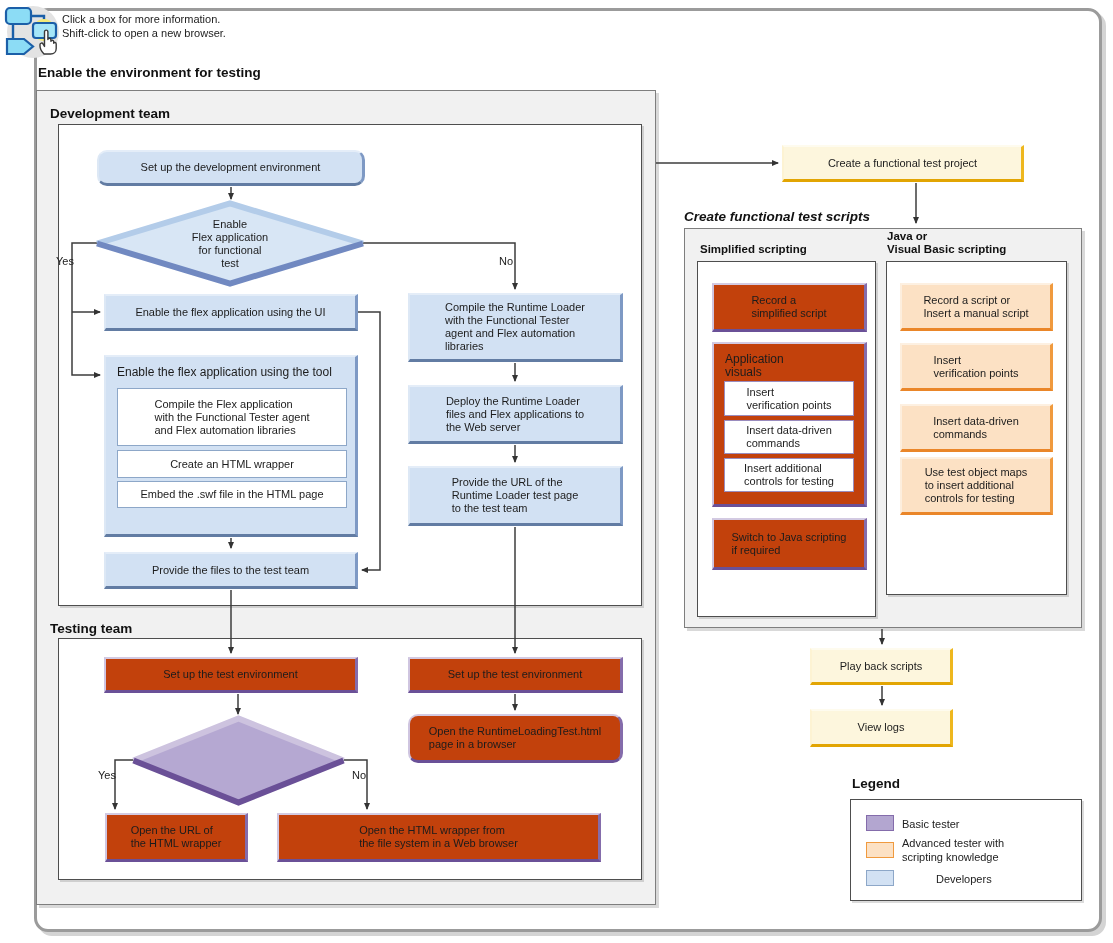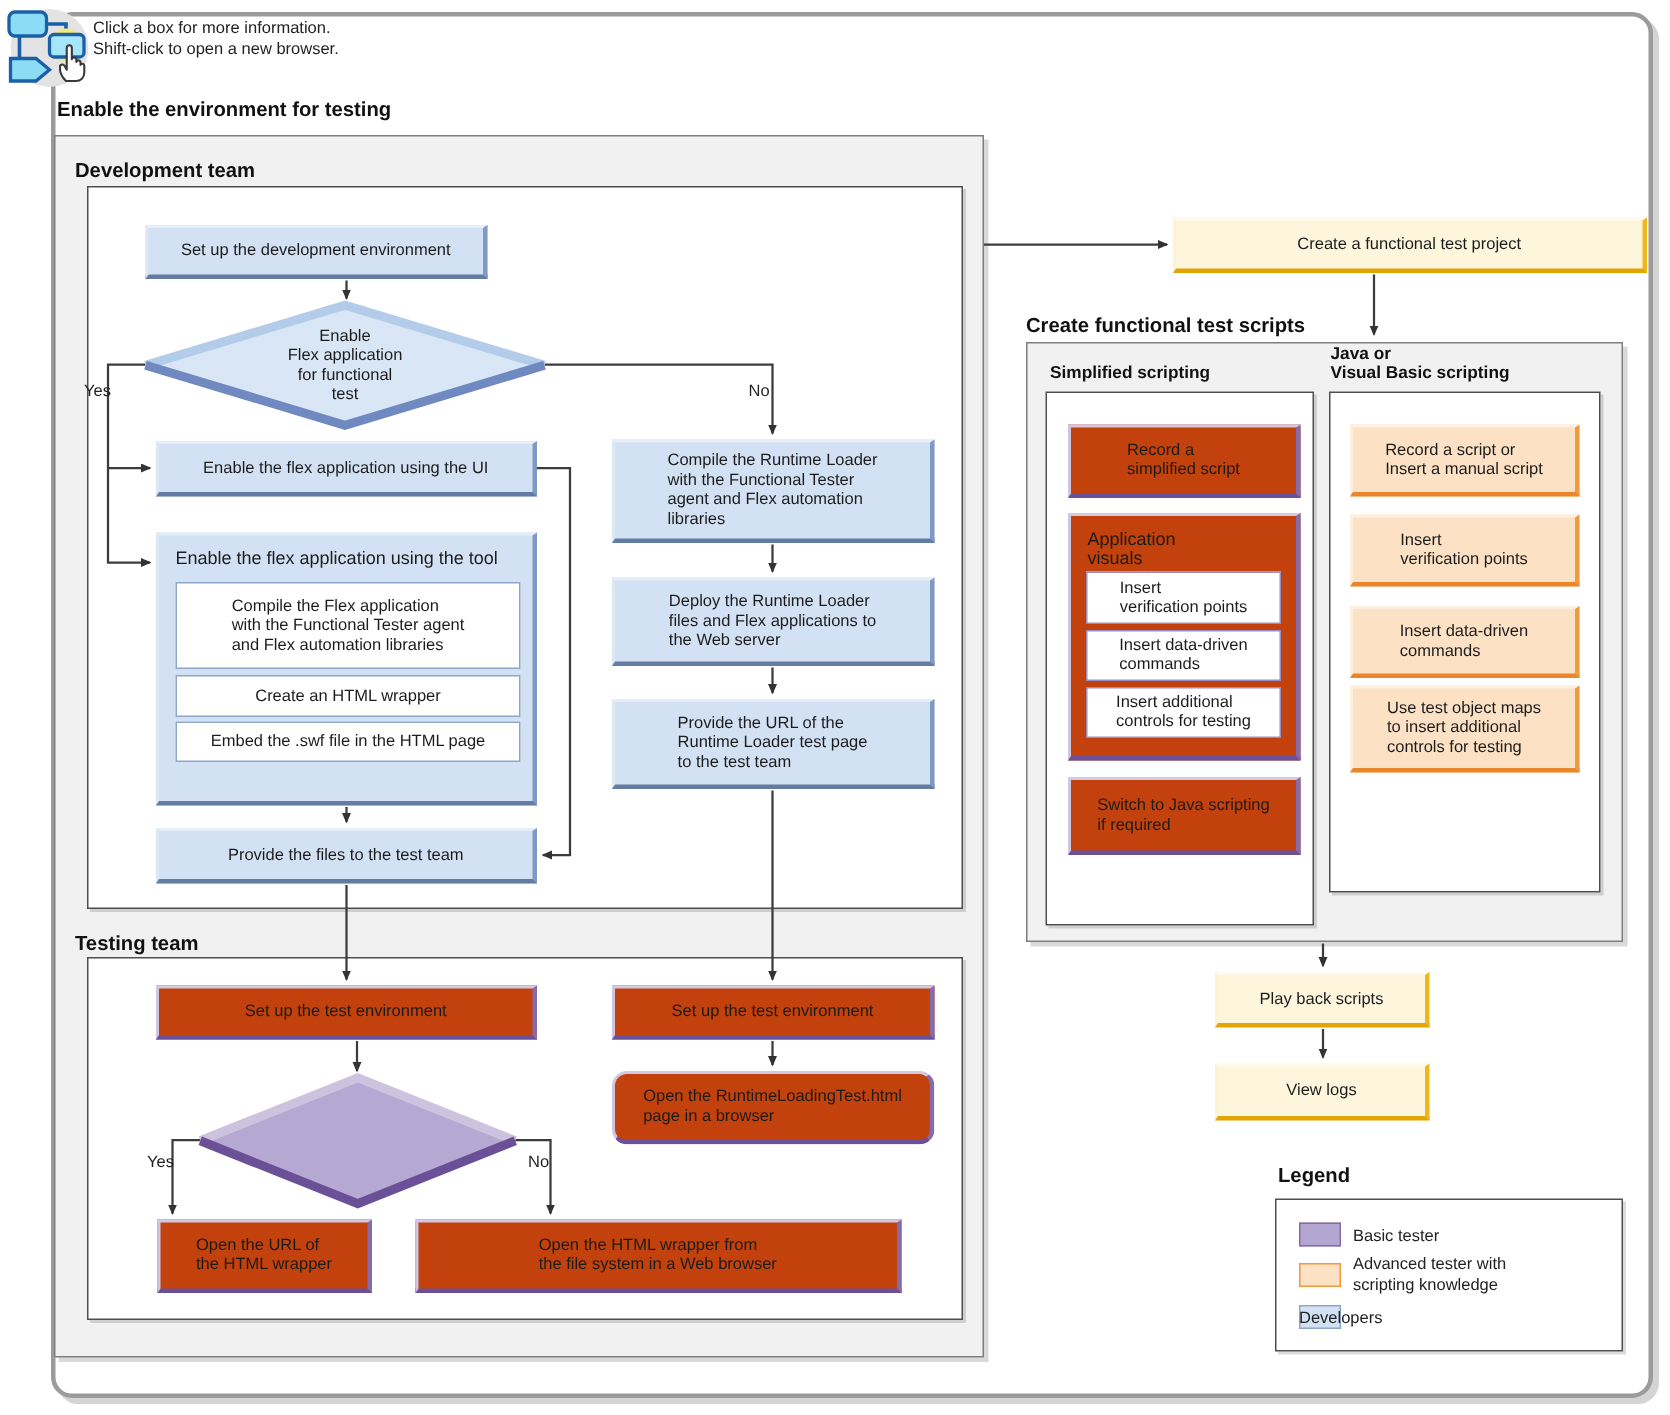--- a/index.html
+++ b/index.html
@@ -96,21 +96,21 @@
       <path d="M134,760 H115 V809" marker-end="url(#arr)"></path>
       <path d="M343,760 H367 V809" marker-end="url(#arr)"></path>
       <path d="M515,694 V710" marker-end="url(#arr)"></path>
       <path d="M656,163 H778" marker-end="url(#arr)"></path>
       <path d="M916,183 V223" marker-end="url(#arr)"></path>
       <path d="M882,629 V644" marker-end="url(#arr)"></path>
       <path d="M882,686 V705" marker-end="url(#arr)"></path>
     </g>
   </svg>
 
-  <div class="flow box-blue center" style="left:97px;top:150px;width:228px;height:36px;">Set up the development environment</div>
+  <div class="flow box-blue center" style="left:97px;top:150px;width:268px;height:36px;border-radius:10px;">Set up the development environment</div>
 
   <div class="dwrap" style="left:93px;top:199px;">
     <svg width="274" height="89" viewBox="0 0 274 89">
       <polygon points="137,4.5 270,44.5 137,84.5 4,44.5" fill="#d8e6f5"></polygon>
       <path d="M4,44.5 L137,4.5 L270,44.5" stroke="#b3cce9" stroke-width="6" fill="none"></path>
       <path d="M270,44.5 L137,84.5 L4,44.5" stroke="#7189c1" stroke-width="6" fill="none"></path>
     </svg>
   </div>
   <div class="dtext" style="left:150px;top:207px;width:160px;height:74px;">Enable
 Flex application
@@ -158,23 +158,23 @@
   </div>
 
   <div class="lbl" style="left:98px;top:769px;">Yes</div>
   <div class="lbl" style="left:352px;top:769px;">No</div>
 
   <div class="flow box-purple left" style="left:105px;top:813px;width:143px;height:49px;">Open the URL of
 the HTML wrapper</div>
   <div class="flow box-purple left" style="left:277px;top:813px;width:324px;height:49px;">Open the HTML wrapper from
 the file system in a Web browser</div>
 
-  <div class="flow box-yellow center" style="left:782px;top:145px;width:316px;height:37px;">Create a functional test project</div>
-
-  <div class="heading" style="left:684px;top:209px;">Create functional test scripts</div>
+  <div class="flow box-yellow center" style="left:782px;top:145px;width:242px;height:37px;">Create a functional test project</div>
+
+  <div class="heading" style="left:684px;top:209px;font-style:italic;">Create functional test scripts</div>
   <div class="container-gray" style="left:684px;top:228px;width:398px;height:400px;"></div>
 
   <div class="subheading" style="left:700px;top:243px;">Simplified scripting</div>
   <div class="frame" style="left:697px;top:261px;width:179px;height:356px;"></div>
 
   <div class="subheading" style="left:887px;top:230px;">Java or
 Visual Basic scripting</div>
   <div class="frame" style="left:886px;top:261px;width:181px;height:334px;"></div>
 
   <div class="flow box-purple left" style="left:712px;top:283px;width:155px;height:49px;">Record a
@@ -208,15 +208,15 @@
   <div class="flow box-yellow center" style="left:810px;top:709px;width:143px;height:38px;">View logs</div>
 
   <div class="heading" style="left:852px;top:776px;">Legend</div>
   <div class="frame" style="left:850px;top:799px;width:232px;height:102px;"></div>
   <div class="sw sw-purple" style="left:866px;top:815px;"></div>
   <div class="note" style="left:902px;top:817px;">Basic tester</div>
   <div class="sw sw-orange" style="left:866px;top:842px;"></div>
   <div class="note" style="left:902px;top:836px;">Advanced tester with
 scripting knowledge</div>
   <div class="sw sw-blue" style="left:866px;top:870px;"></div>
-  <div class="note" style="left:866px;top:872px;">Developers</div>
+  <div class="note" style="left:936px;top:872px;">Developers</div>
 
 </div>
 
 </body></html>

